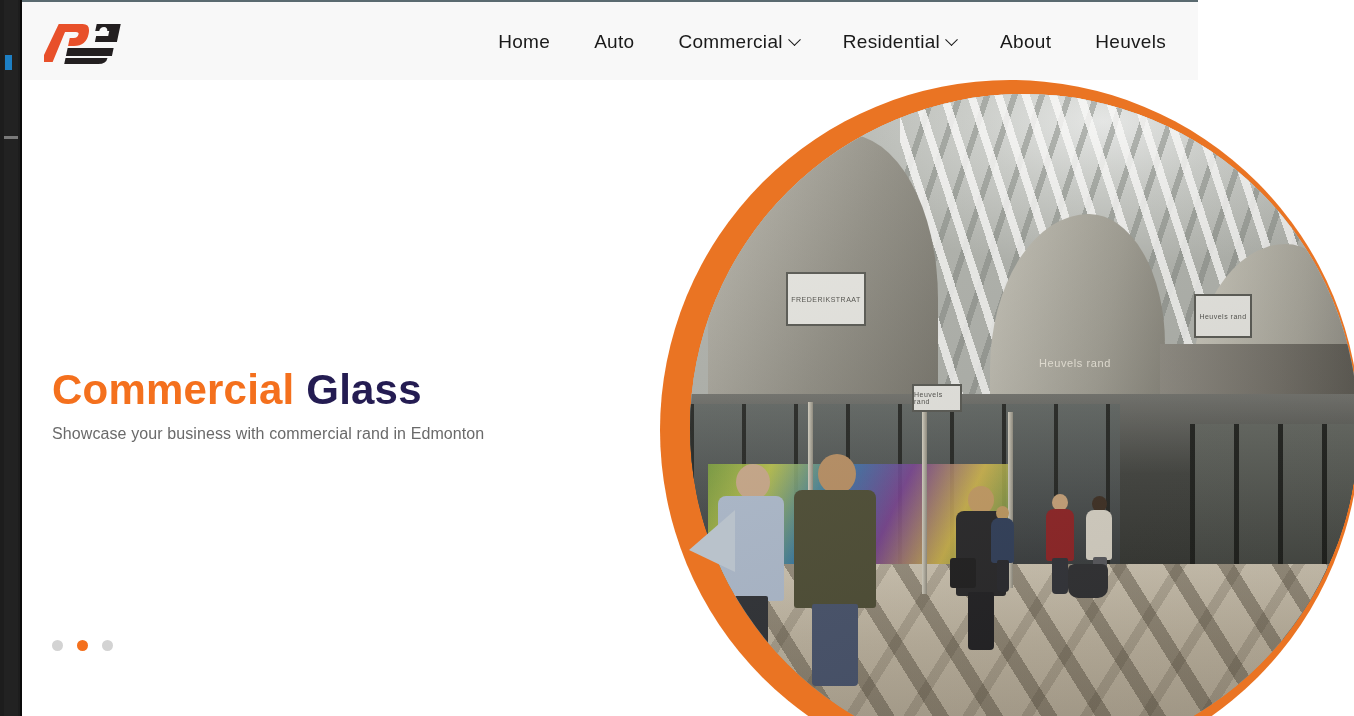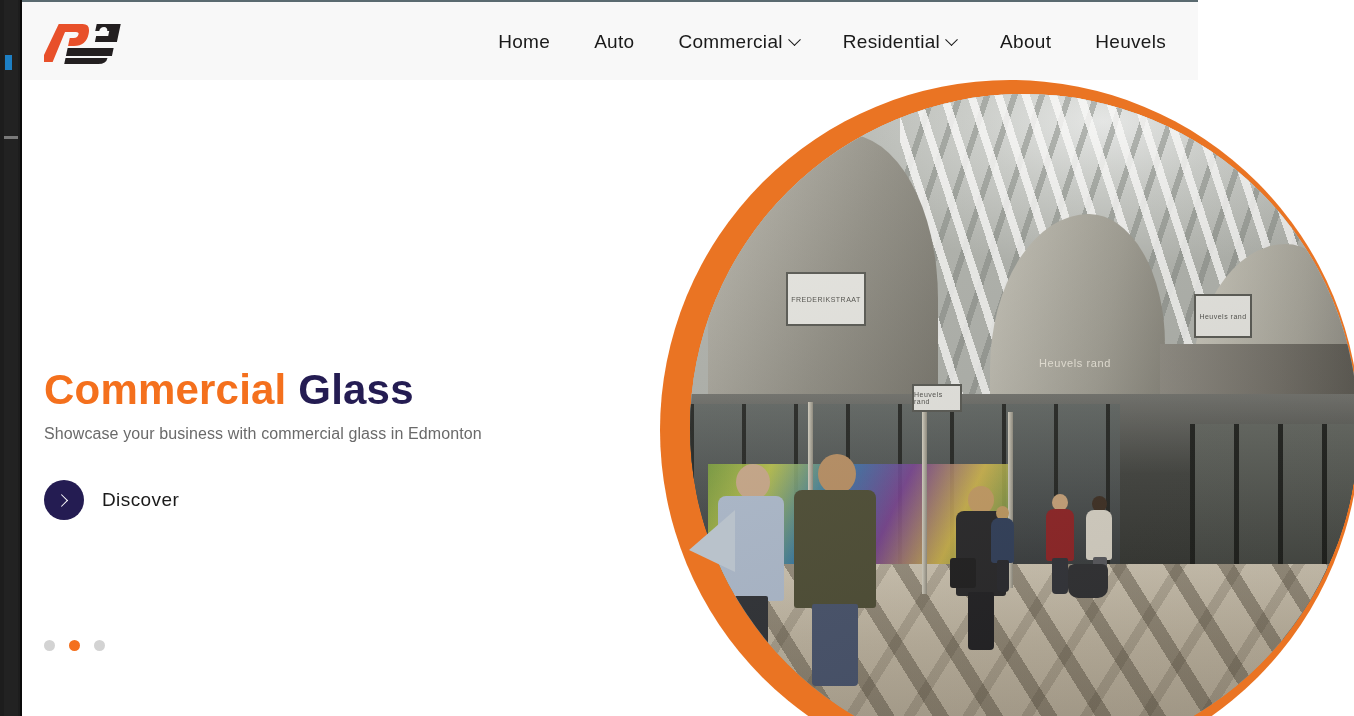--- a/index.html
+++ b/index.html
@@ -264,21 +264,21 @@
 
   
   #photo-tone {
     position:absolute; left:0; top:0; width:668px; height:668px;
     background:linear-gradient(160deg, rgba(255,250,235,.10), rgba(40,35,25,.14));
     pointer-events:none;
   }
 
   
   #hero-copy {
-    position:absolute; left:22px; top:0;
+    position:absolute; left:30px; top:0;
     width:560px; height:636px;
     z-index:20;
   }
   #hero-title {
     position:absolute; left:0; top:286px;
     font-size:42px;
     font-weight:600;
     letter-spacing:0.2px;
     white-space:nowrap;
   }
@@ -441,28 +441,22 @@
 
       <div id="photo-tone"></div>
     </div>
 
     <div id="hero-copy">
 
       <h1 id="hero-title">
         <span class="accent">Commercial</span><span class="dark"> Glass</span>
       </h1>
 
-      <p id="hero-sub">Showcase your business with commercial glass in Edmonton</p>
-
-      <div id="hero-cta">
-        <span id="cta-circle">
-          <i class="arrow"></i>
-        </span>
-        <span id="cta-label">Discover</span>
-      </div>
+      <p id="hero-sub">Showcase your business with commercial rand in Edmonton</p>
+
 
       <div id="hero-dots">
         <span class="dot"></span>
         <span class="dot active"></span>
         <span class="dot"></span>
       </div>
 
     </div>
   </section>
 </div>

